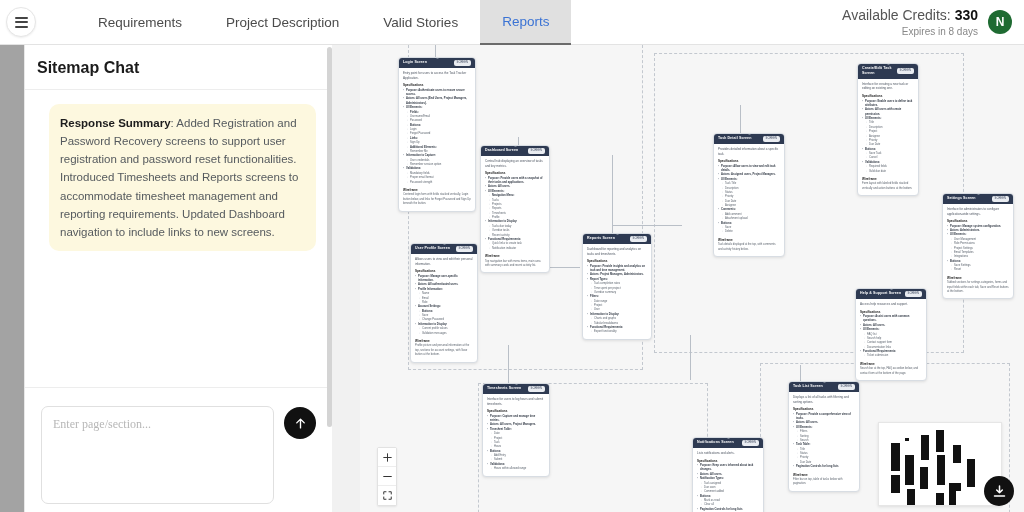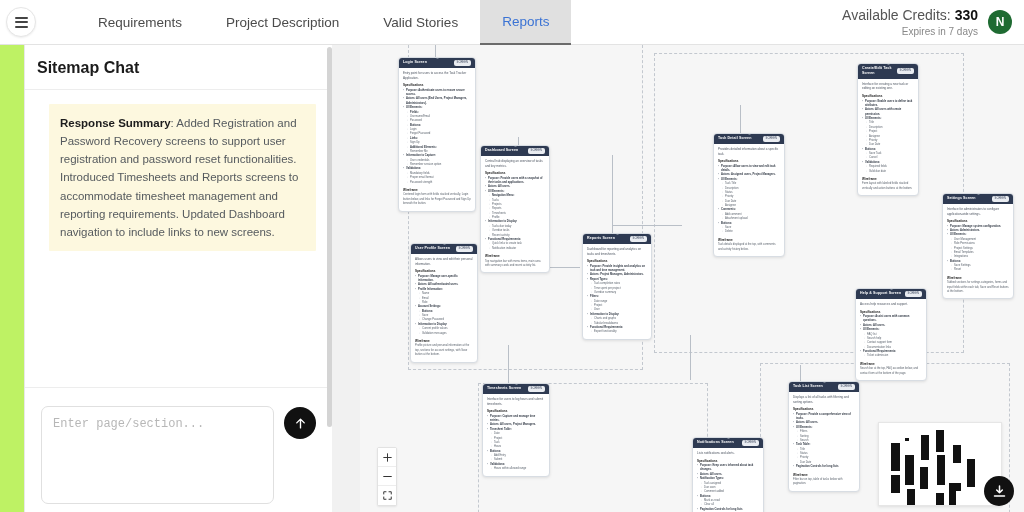--- a/index.html
+++ b/index.html
@@ -59,21 +59,21 @@
     background: #1f6b32; color: #fff;
     font-size: 12px; font-weight: bold;
     display:flex; align-items:center; justify-content:center;
     margin-right: 12px; cursor: pointer;
   }
 
   
   .sidebar {
     position: absolute; top: 45px; left: 0;
     width: 332px; height: 467px;
-    background: #bef264;
+    background: #a3a3a3;
     display: flex; flex-direction: column;
   }
   .sidebar-inner {
     position: absolute; top: 0; left: 24px;
     width: 308px; height: 467px;
     background: #ffffff;
     border-left: 1px solid #e8e8e8;
     display: flex; flex-direction: column;
   }
   .chat-title {
@@ -82,21 +82,21 @@
     border-bottom: 1px solid #ededed;
   }
   .chat-body {
     flex: 1 1 auto;
     padding: 14px 12px 10px 12px;
     overflow: hidden;
     border-bottom: 1px solid #ededed;
   }
   .bubble {
     background: #fdf8df;
-    border-radius: 1px;
+    border-radius: 10px;
     padding: 10px 11px;
     font-size: 11.5px;
     line-height: 1.58;
     color: #555a5e;
     margin-left: 12px;
     margin-right: 4px;
   }
   .bubble b { color: #1d1d1d; font-weight: bold; }
 
   .chat-input-area {
@@ -107,21 +107,21 @@
   }
   .chat-input {
     flex: 1 1 auto;
     height: 98px;
     border: 1px solid #e0e0e0;
     border-radius: 7px;
     background: #fff;
     padding: 10px 11px;
     font-size: 12px;
     color: #1b1b1b;
-    font-family: Liberation Mono, monospace;
+    font-family: Liberation Serif, serif;
     resize: none;
     outline: none;
   }
   .chat-input::placeholder { color: #b7b7b7; }
   .send-btn {
     width: 32px; height: 32px; border-radius: 50%;
     background: #111; border: none;
     display: flex; align-items: center; justify-content: center;
     cursor: pointer; margin-top: 1px;
     flex: 0 0 auto;
@@ -253,21 +253,21 @@
     <div class="tab">Project Description</div>
     <div class="tab">Valid Stories</div>
     <div class="tab active">Reports</div>
   </div>
 
   <div class="credits">
     <div class="line1">
       <span>Available Credits:</span>
       <b>330</b>
     </div>
-    <div class="line2">Expires in 7 days</div>
+    <div class="line2">Expires in 8 days</div>
   </div>
   <div class="avatar">N</div>
 </div>
 
 <div class="sidebar">
   <div class="sidebar-inner">
     <div class="chat-title">Sitemap Chat</div>
 
     <div class="chat-body">
       <div class="bubble">

